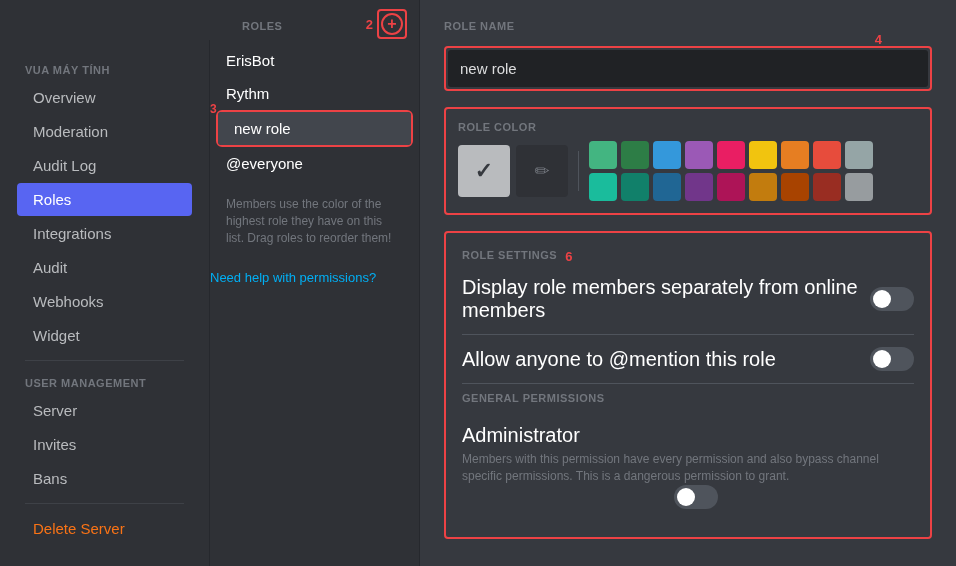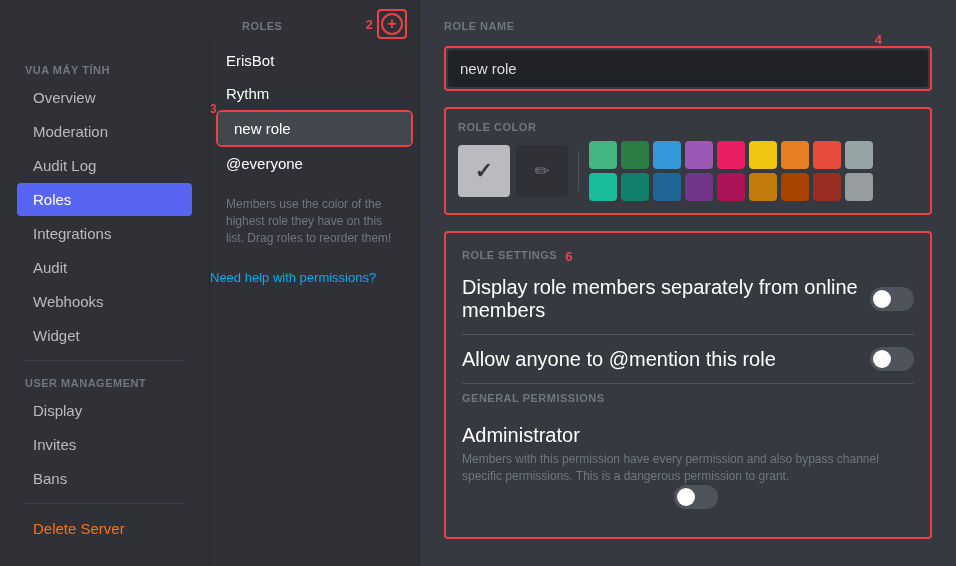--- a/index.html
+++ b/index.html
@@ -283,21 +283,21 @@
   </div>
   <div class="sidebar-item active">Roles</div>
   <div class="sidebar-item">Integrations</div>
   <div class="sidebar-item">Audit</div>
   <div class="sidebar-item">Webhooks</div>
   <div class="sidebar-item">Widget</div>
 
   <hr class="sidebar-divider">
 
   <div class="sidebar-section-label">USER MANAGEMENT</div>
-  <div class="sidebar-item">Display</div>
+  <div class="sidebar-item">Server</div>
   <div class="sidebar-item">Invites</div>
   <div class="sidebar-item">Bans</div>
 
   <hr class="sidebar-divider">
 
   <div class="sidebar-item danger">Delete Server</div>
 </div>
 
 <div class="roles-column">
   <div style="display:flex; align-items:center; justify-content:space-between; padding:12px 16px 8px; position:relative;">

